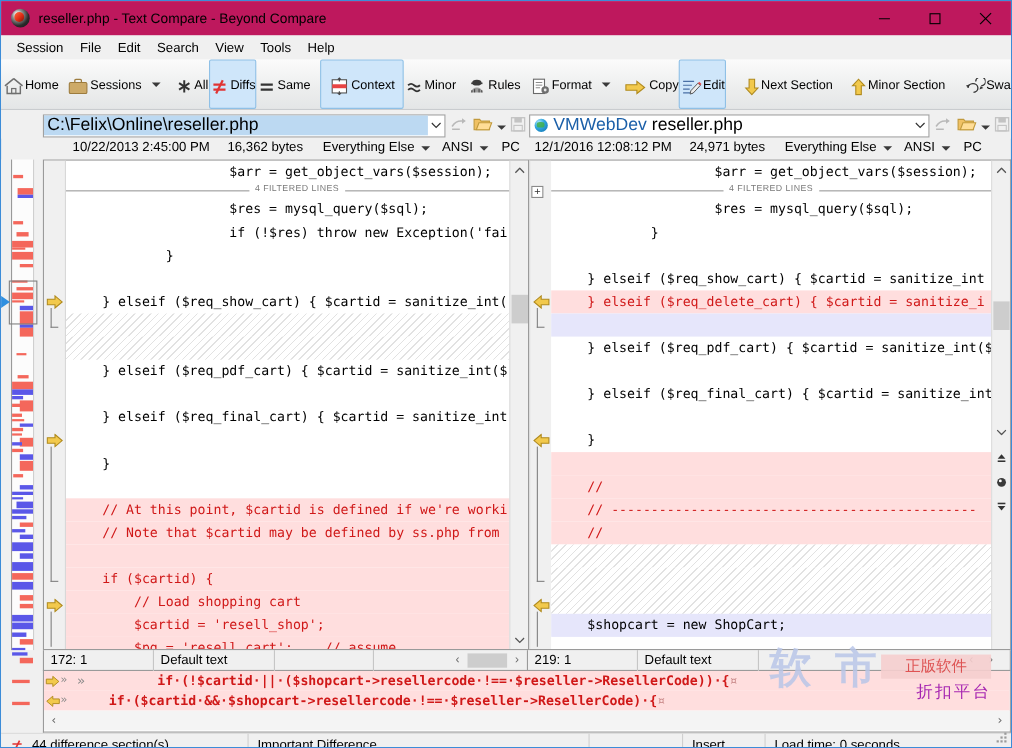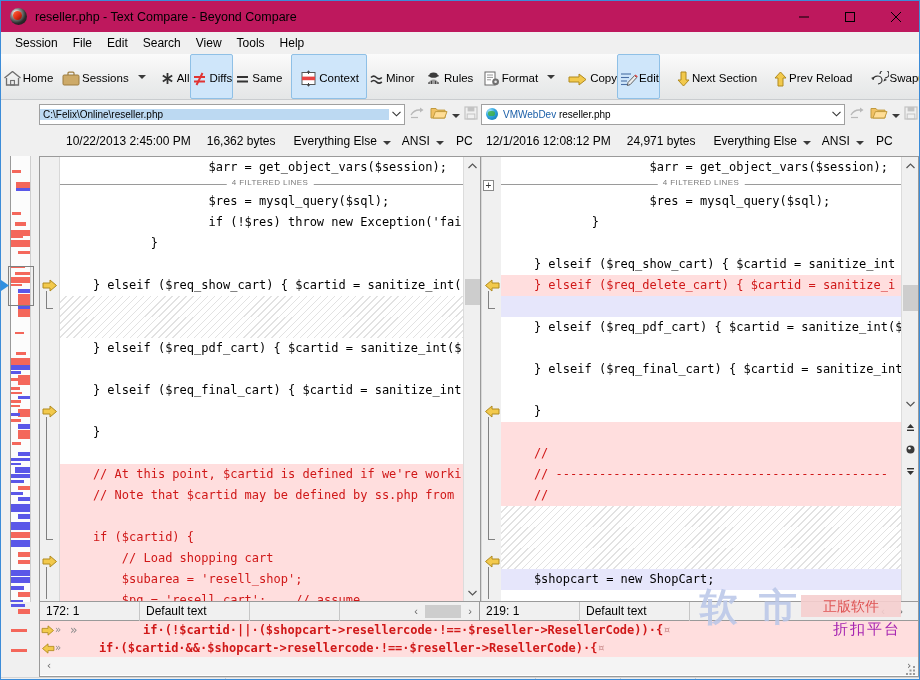--- a/index.html
+++ b/index.html
@@ -48,29 +48,29 @@
   .tsep { width:1px; background:#cdd0d3; margin:6px 4px; }
   .tdrop { display:flex; align-items:center; padding:0 4px 0 1px; }
   .caret { width:0;height:0;border-left:4px solid transparent;border-right:4px solid transparent;
            border-top:4px solid #3a3a3a; }
 
   
   .paths { display:flex; height:26px; align-items:center; padding:2px 0 0 0; background:#f0f0f0; }
   .pathside { display:flex; align-items:center; height:22px; }
   .pathbox { height:21px; border:1px solid #a0a0a0; background:#fff; display:flex;
              align-items:center; position:relative; }
-  .pathtext { flex:1; padding-left:3px; font-size:10px; white-space:nowrap; overflow:hidden; }
+  .pathtext { flex:1; padding-left:3px; font-size:16px; white-space:nowrap; overflow:hidden; }
   .pathtext.sel { background:#bcd9f2; }
   .pbcaret { width:15px; display:flex; align-items:center; justify-content:center; }
   .pathicons { display:flex; align-items:center; gap:4px; padding:0 3px 0 5px; }
   .globe { width:12px;height:12px;border-radius:50%;flex:none;
            background:radial-gradient(circle at 32% 28%, #a9e7ff 0%, #33a7e0 40%, #0a6fae 100%); position:relative;}
   .globe:after{content:"";position:absolute;left:2px;top:3px;width:7px;height:5px;border-radius:40%;
                background:#3fae4a;opacity:.85;}
-  .infostrip { display:flex; height:30px; align-items:center; font-size:12px; }
+  .infostrip { display:flex; height:19px; align-items:flex-start; font-size:12px; }
 
   
   .editarea { display:flex; height:446px; }
   .ovbar { width:38px; background:#f0f0f0; position:relative; border-right:0; }
   .ovtrack { position:absolute; left:9px; top:0; width:21px; bottom:0; background:#fcfcfc;
              border-left:1px solid #9a9a9a; border-right:1px solid #cfcfcf;}
   .ovmark { position:absolute; left:0; }
   .ovbox { position:absolute; left:7px; width:26px; border:1px solid #808080; background:transparent; }
   .ovcursor { position:absolute; left:0px; width:9px; height:11px; }
 
@@ -346,21 +346,21 @@
       </div>
       <div class="lbl">Next Section</div>
     </div>
 
     <div class="tbtn w-auto">
       <div class="ico">
         <svg width="15" height="16" viewBox="0 0 15 16">
             <path d="M5 15 h5 V7 h3 L7.5 1 L2 7 h3 Z" fill="#f2c94c" stroke="#b08a1e" stroke-width="1"></path>
           </svg>
       </div>
-      <div class="lbl">Prev Reload</div>
+      <div class="lbl">Minor Section</div>
     </div>
 
     <div class="tsep"></div>
 
     <div class="tbtn">
       <div class="ico">
         <svg width="20" height="16" viewBox="0 0 20 16">
             <g fill="none" stroke="#333" stroke-width="1.2">
               <path d="M4 9 a4.5 4 0 1 1 5 4"></path>
               <path d="M16 7 a4.5 4 0 1 0 -5 -4"></path>
@@ -595,21 +595,21 @@
           <div class="ln"></div>
           <div class="ln">    } elseif ($req_final_cart) { $cartid = sanitize_int</div>
           <div class="ln"></div>
           <div class="ln">    }</div>
           <div class="ln"></div>
           <div class="ln d">    // At this point, $cartid is defined if we're worki</div>
           <div class="ln d">    // Note that $cartid may be defined by ss.php from</div>
           <div class="ln d"></div>
           <div class="ln d">    if ($cartid) {</div>
           <div class="ln d">        // Load shopping cart</div>
-          <div class="ln d">        $subarea = 'resell_shop';</div>
+          <div class="ln d">        $cartid = 'resell_shop';</div>
           <div class="ln d">        $pg = 'resell_cart';    // assume</div>
         </div>
 
       <div class="vscroll">
         <div class="vsarr" style="top:0">
           <svg width="9" height="6" viewBox="0 0 9 6">
               <path d="M0.5 5 L4.5 1 L8.5 5" fill="none" stroke="#555" stroke-width="1.2"></path>
             </svg>
         </div>
         <div class="vsb" style="top:122px;height:26px"></div>

